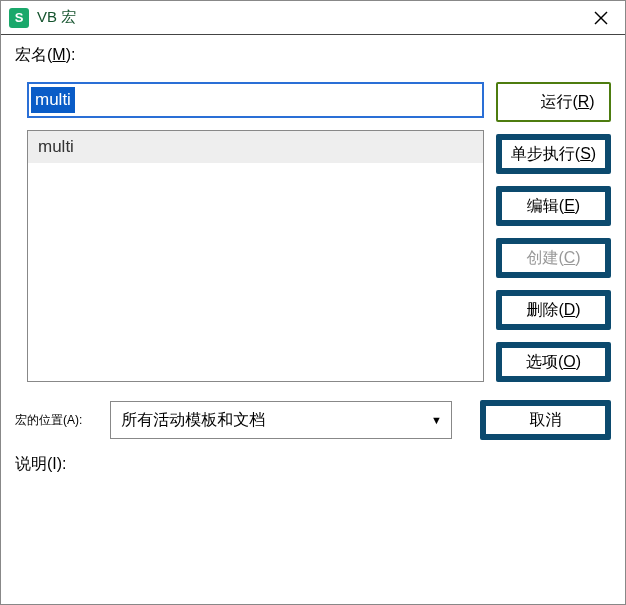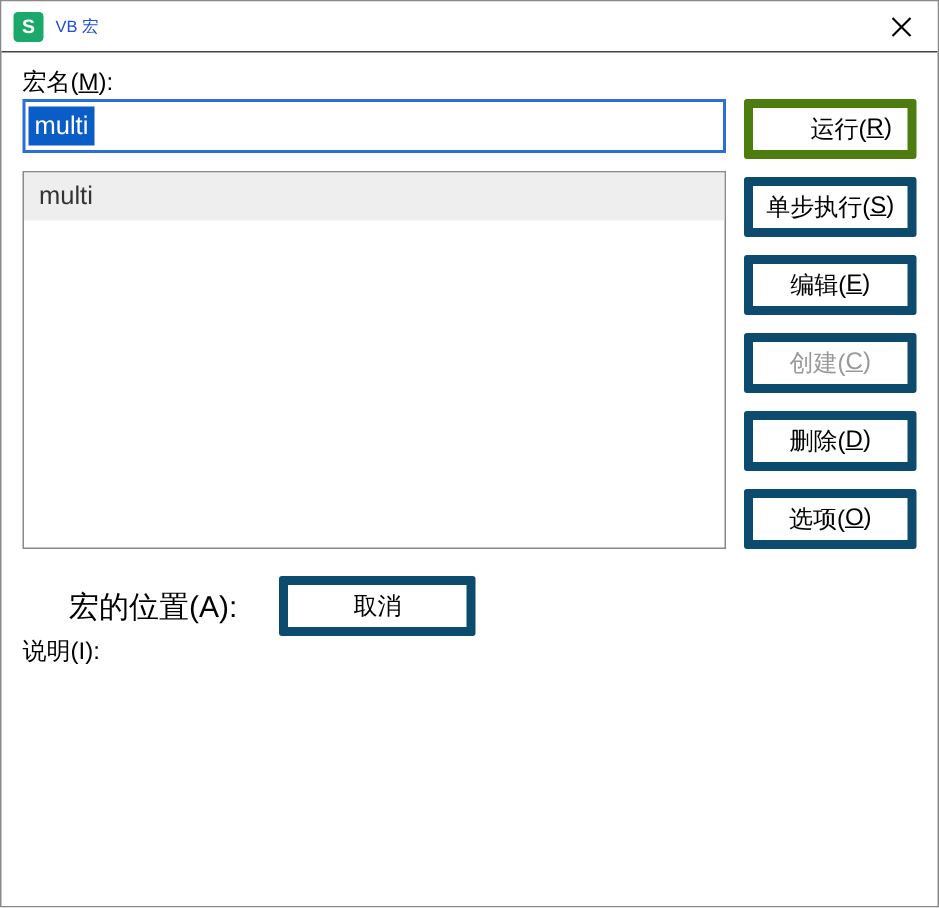--- a/index.html
+++ b/index.html
@@ -35,47 +35,48 @@
     display: flex;
     align-items: center;
     justify-content: center;
     color: #fff;
     font-weight: bold;
     font-size: 13px;
     margin-right: 8px;
   }
   .title-text {
     flex: 1;
-    font-size: 11px;
-    color: #1d4ed8;
+    font-size: 15px;
+    color: #14532d;
   }
   .close-btn {
     width: 32px;
     height: 28px;
     display: flex;
     align-items: center;
     justify-content: center;
     font-size: 16px;
     cursor: pointer;
   }
   .content {
     flex: 1;
     padding: 10px 14px 14px 14px;
     display: flex;
     flex-direction: column;
   }
   .label {
     font-size: 16px;
     color: #000;
-    margin-bottom: 0;
+    margin-bottom: 16px;
   }
   .label .underline { text-decoration: underline; }
   .main-row {
     display: flex;
     gap: 12px;
+    margin-left: 12px;
   }
   .left-col {
     flex: 1;
     display: flex;
     flex-direction: column;
   }
   .right-col {
     width: 115px;
     display: flex;
     flex-direction: column;
@@ -127,39 +128,38 @@
     background: #fff;
     font-size: 16px;
     color: #000;
     cursor: pointer;
     display: flex;
     align-items: center;
     justify-content: center;
     border-radius: 2px;
   }
   .btn.primary {
-    border: 6px solid #4d7c0f;
+    border: 2px solid #4d7c0f;
     padding-left: 28px;
   }
   .btn.disabled {
     color: #999;
     cursor: default;
     text-align: center;
   }
   .btn .underline { text-decoration: underline; }
   .location-row {
     display: flex;
     align-items: center;
     gap: 28px;
     margin-top: 18px;
   }
   .location-label {
-    font-size: 20px;
+    font-size: 12px;
     white-space: nowrap;
-    margin-left: 31px;
   }
   .select-wrap {
     flex: 1;
     position: relative;
   }
   .select {
     width: 100%;
     height: 38px;
     border: 1px solid #888;
     background: #fff;
@@ -171,21 +171,21 @@
   }
   .select-caret {
     position: absolute;
     right: 10px;
     top: 50%;
     transform: translateY(-50%);
     font-size: 11px;
     pointer-events: none;
   }
   .desc-label {
-    margin-top: 0;
+    margin-top: 14px;
     font-size: 16px;
   }
 </style>
 </head>
 <body>
 
 <div class="window">
   <div class="titlebar">
     <div class="app-icon">S</div>
     <div class="title-text">VB 宏</div>
@@ -245,20 +245,26 @@
             <span class="underline">O</span>
             <span>)</span>
         </div>
       </div>
     </div>
 
     <div class="location-row">
       <div class="location-label">
         <span>宏的位置(</span><span class="underline">A</span><span>):</span>
       </div>
+      <div class="select-wrap">
+        <div class="select">
+          <span>所有活动模板和文档</span>
+        </div>
+        <span class="select-caret">▼</span>
+      </div>
       <div style="width:131px">
         <div class="btn" style="height:40px">取消</div>
       </div>
     </div>
 
     <div class="desc-label">
       <span>说明(</span><span class="underline">I</span><span>):</span>
     </div>
 
   </div>

